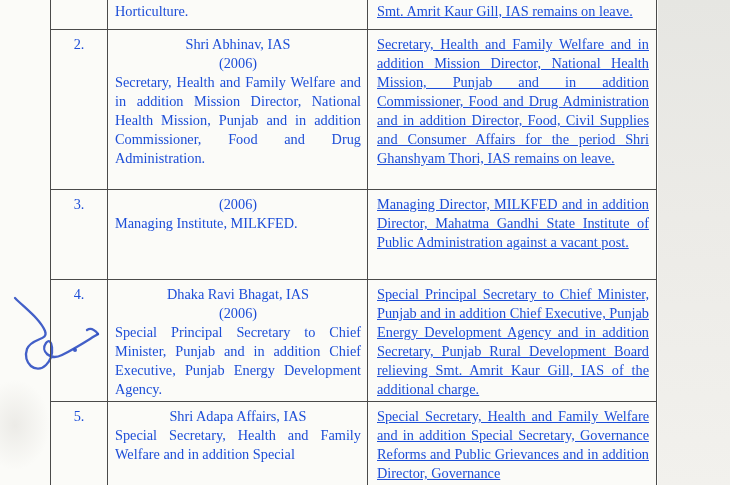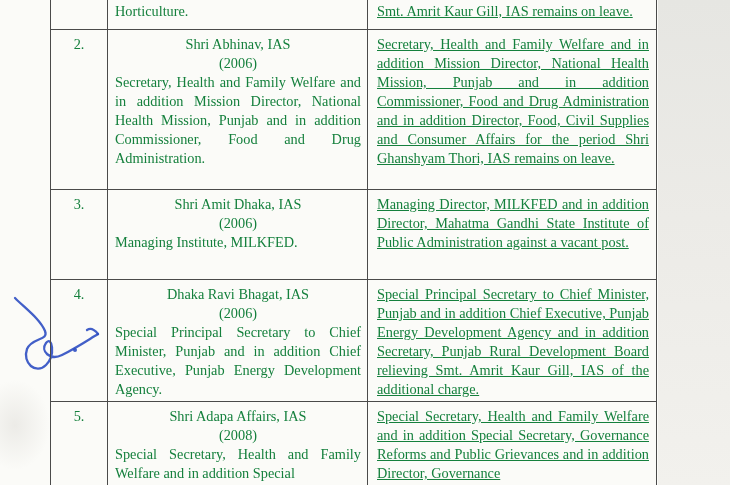--- a/index.html
+++ b/index.html
@@ -2,21 +2,21 @@
 <html><head>
 <meta charset="utf-8">
 <style>
   html,body{margin:0;padding:0;}
   .page{
     position:relative;
     width:730px;height:485px;
     background:#fbfbf8;
     overflow:hidden;
     font-family:"Liberation Serif", serif;
-    color:#15803d;
+    color:#1d4ed8;
   }
   .margin-shade{
     position:absolute;top:0;left:658px;right:0;bottom:0;
     background:linear-gradient(180deg,#e6e6e2 0%,#ecebe7 45%,#f2f1ed 100%);
   }
   .left-smudge{
     position:absolute;left:-20px;top:380px;width:70px;height:90px;
     background:radial-gradient(closest-side,#ecebe7,rgba(236,235,231,0));
   }
   .doc-table{
@@ -87,21 +87,20 @@
       <div class="cell colR">
         <p class="just">Secretary, Health and Family Welfare and in addition Mission Director, National Health Mission, Punjab and in addition Commissioner, Food and Drug Administration and in addition Director, Food, Civil Supplies and Consumer Affairs for the period Shri Ghanshyam Thori, IAS remains on leave.</p>
       </div>
     </div>
 
     <div class="trow hline" style="height:90px">
       <div class="cell serial">
         <span>3.</span>
       </div>
       <div class="cell colL">
-        <div class="name">Shri Amit Dhaka, IAS</div>
         <div class="batch">(2006)</div>
         <p class="just">Managing Institute, MILKFED.</p>
       </div>
       <div class="cell colR">
         <p class="just">Managing Director, MILKFED and in addition Director, Mahatma Gandhi State Institute of Public Administration against a vacant post.</p>
       </div>
     </div>
 
     <div class="trow hline" style="height:122px">
       <div class="cell serial">
@@ -116,21 +115,20 @@
         <p class="just">Special Principal Secretary to Chief Minister, Punjab and in addition Chief Executive, Punjab Energy Development Agency and in addition Secretary, Punjab Rural Development Board relieving Smt. Amrit Kaur Gill, IAS of the additional charge.</p>
       </div>
     </div>
 
     <div class="trow" style="height:120px">
       <div class="cell serial">
         <span>5.</span>
       </div>
       <div class="cell colL">
         <div class="name">Shri Adapa Affairs, IAS</div>
-        <div class="batch">(2008)</div>
         <p class="just">Special Secretary, Health and Family Welfare and in addition Special</p>
       </div>
       <div class="cell colR">
         <p class="just">Special Secretary, Health and Family Welfare and in addition Special Secretary, Governance Reforms and Public Grievances and in addition Director, Governance</p>
       </div>
     </div>
 
   </div>
 </div>
 

